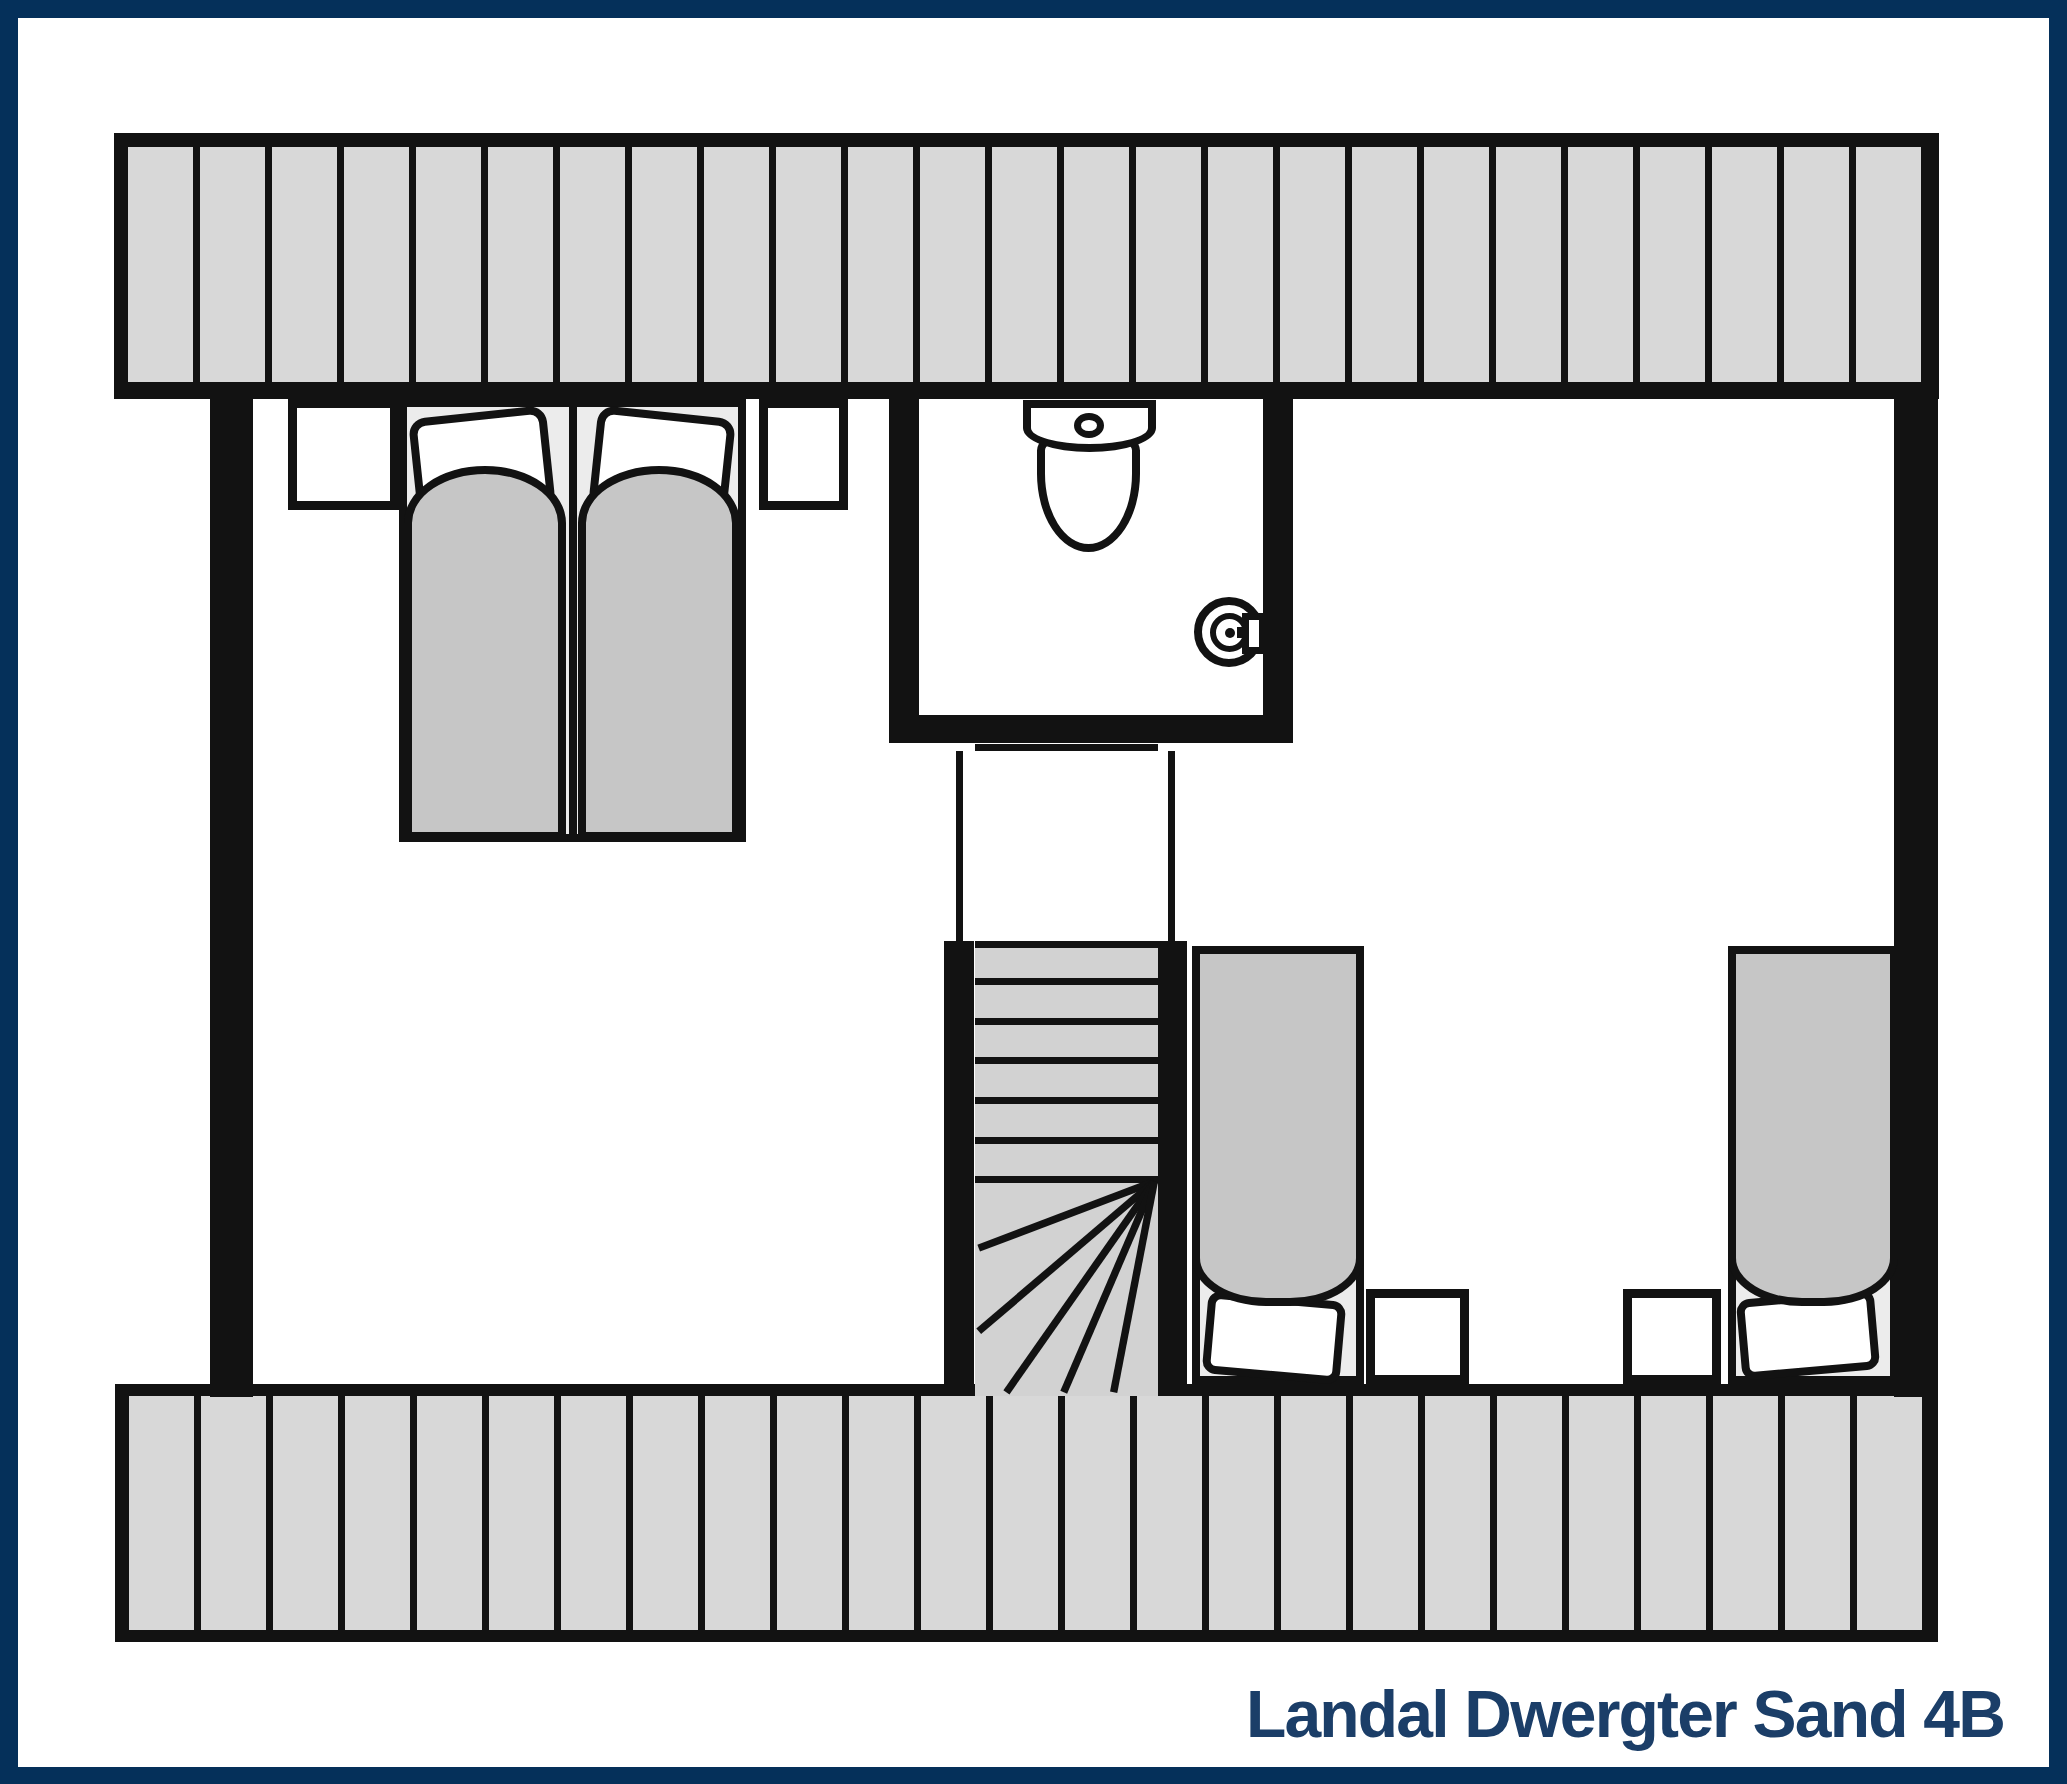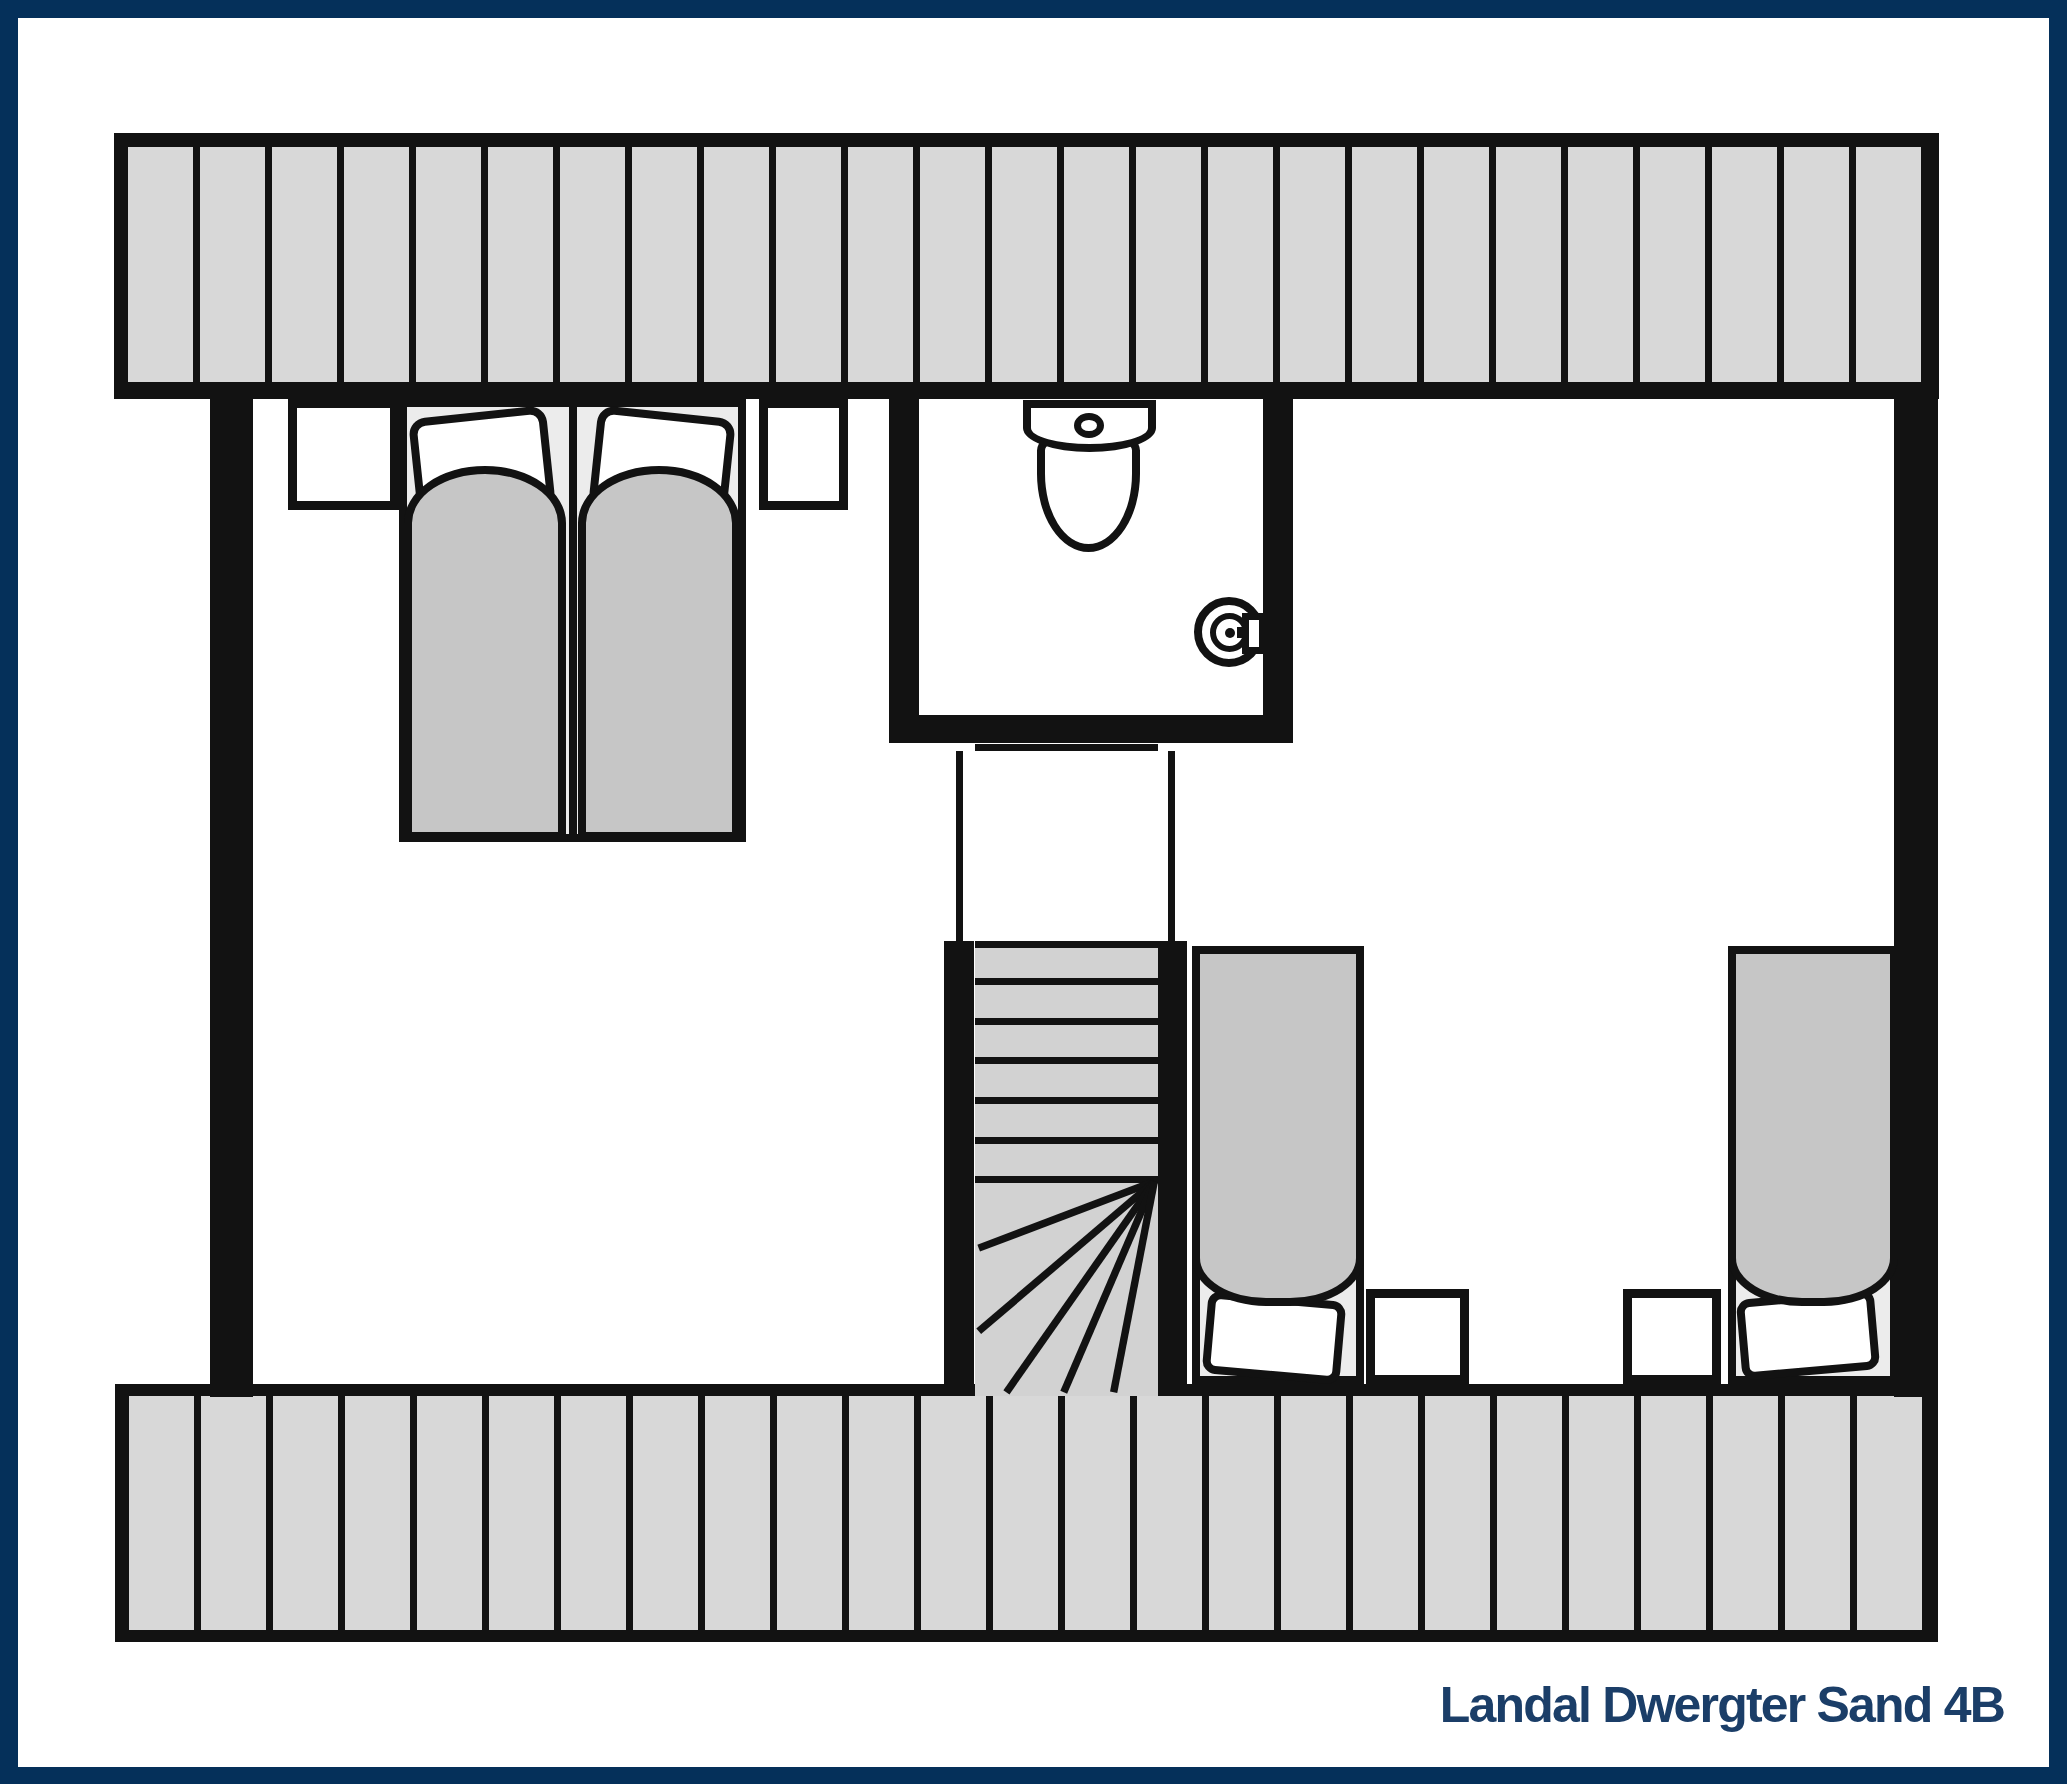--- a/index.html
+++ b/index.html
@@ -36,21 +36,21 @@
   .stairs{background:var(--step_fill,#d2d2d2);}
   .tread{position:absolute;left:0;width:100%;height:7.4px;background:var(--ink,#111);}
   .toilet-tank{background:#fff;border:8.3px solid var(--ink,#111);border-radius:0 0 50% 50% / 0 0 24px 24px;}
   .toilet-knob{background:#fff;border:7.4px solid var(--ink,#111);border-radius:50%;}
   .toilet-bowl{background:#fff;border:8.3px solid var(--ink,#111);border-radius:22px 22px 52px 52px / 16.6px 16.6px 79px 79px;}
   .ring{background:#fff;border:8.3px solid var(--ink,#111);border-radius:50%;}
   .ring.inner{border-width:6.5px;}
   .dot{background:var(--ink,#111);border-radius:50%;}
   .plan-title{
     position:absolute;top:1678px;right:63px;
-    font-size:50px;line-height:1.1;font-weight:600;
+    font-size:66px;line-height:1.1;font-weight:600;
     letter-spacing:-1.8px;color:var(--title_text,#1b3e68);
     white-space:nowrap;
   }
 </style>
 </head>
 <body>
 
 <div class="stage">
 
   <div class="abs band top" style="left:114px;top:133px;width:1825px;height:266px;"></div>

